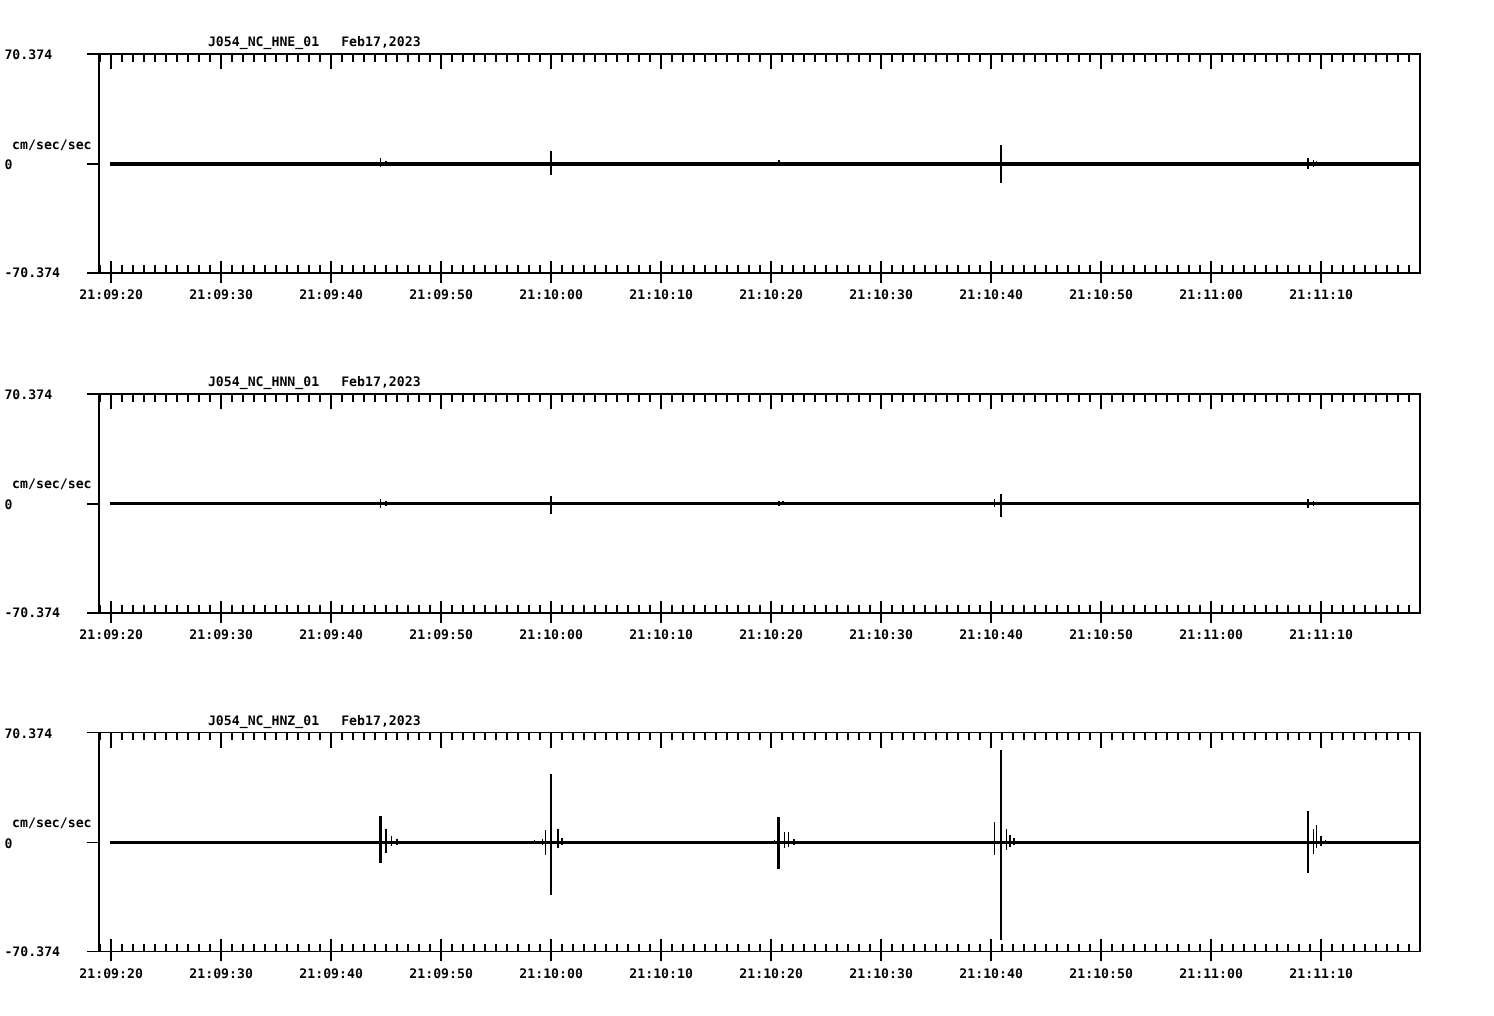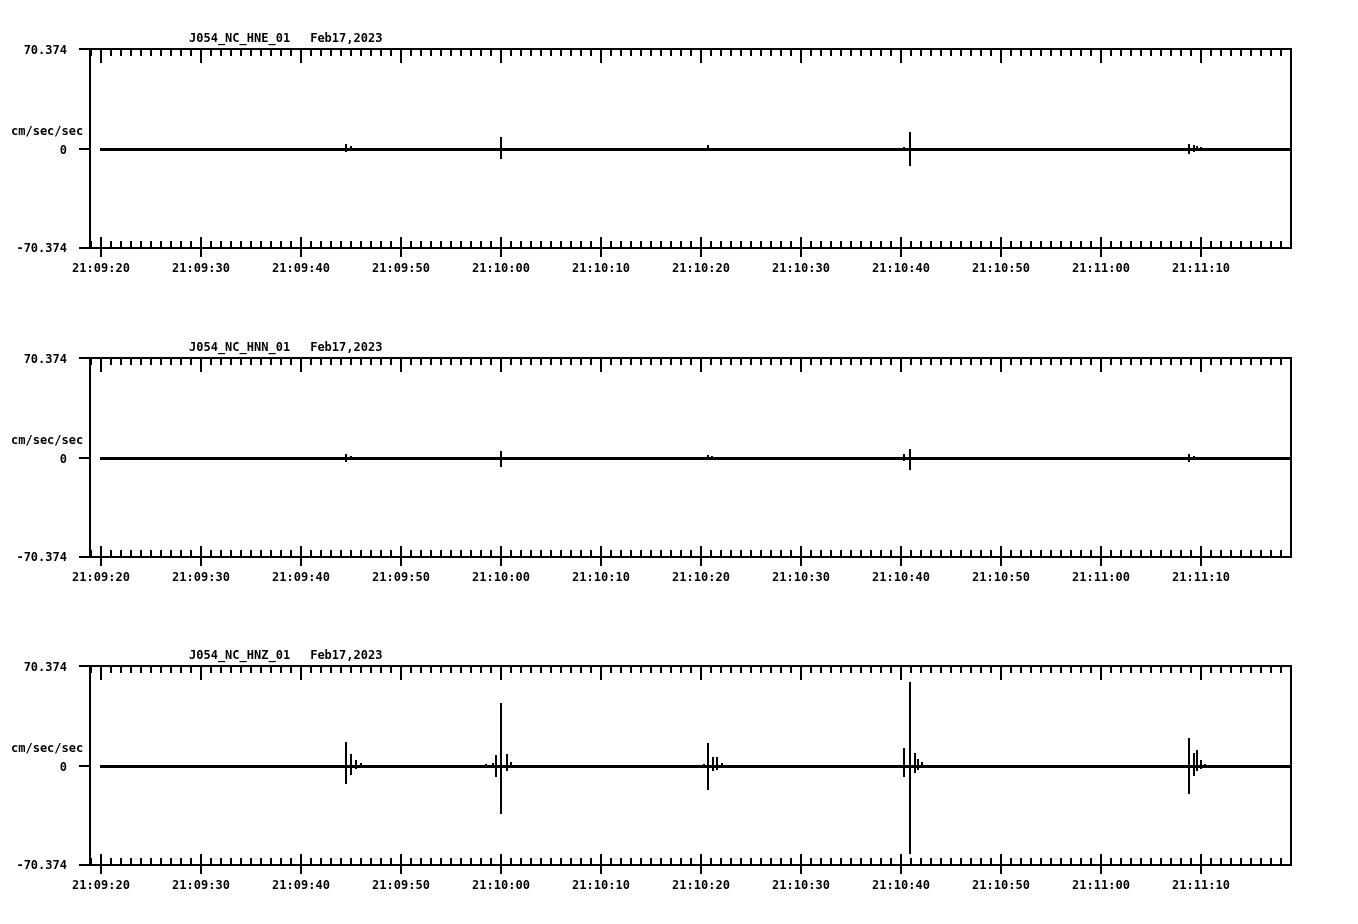--- a/index.html
+++ b/index.html
@@ -9,21 +9,21 @@
     font-family:"DejaVu Sans Mono","Liberation Mono",monospace;
     font-weight:bold; font-size:12px;
     overflow:hidden;
   }
   .chart { position:absolute; left:4px; width:1358px; height:309px; }
   #chart-0 { top:0; }
   #chart-1 { top:309px;text-decoration:underline; }
   #chart-2 { top:617px; }
   .title { position:absolute; left:185px; top:31px; white-space:pre; }
   .title .date { margin-left:20px; }
-  .ymax, .yzero, .ymin { position:absolute; left:0; width:63px; text-align:right; }
+  .ymax, .yzero, .ymin { position:absolute; left:0; width:63px; }
   .ymax  { top:43px; }
   .yzero { top:143px; }
   .ymin  { top:241px; }
   .yunits { position:absolute; left:7px; top:124px; }
   svg.plot { position:absolute; left:0; top:0; display:block; }
 </style>
 </head>
 <body>
 
 <div id="app">

